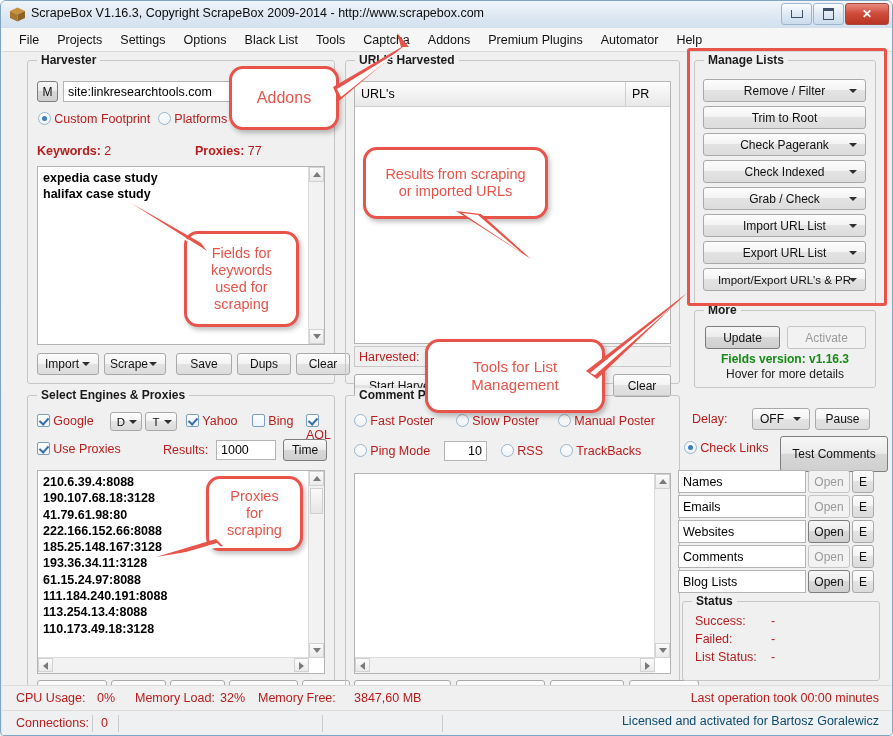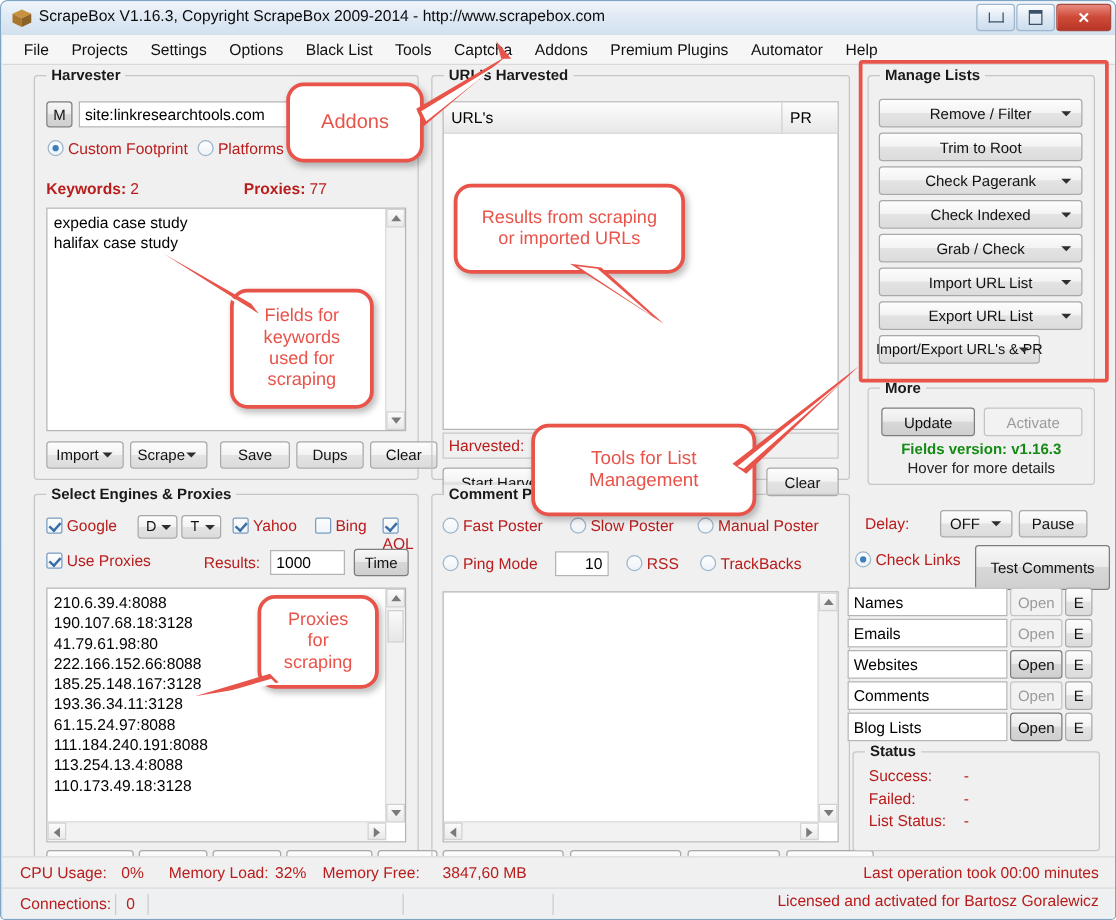--- a/index.html
+++ b/index.html
@@ -84,21 +84,21 @@
   }
   
   .inp{
     box-sizing:border-box;background:#fff;border:1px solid #b4b4b4;
     font-size:12.5px;color:#000;display:flex;align-items:center;padding:0 4px;
   }
   .listbox{
     box-sizing:border-box;background:#fff;border:1px solid #b4b4b4;
     position:absolute;overflow:hidden;
   }
-  .listbox .rows{position:absolute;left:5px;top:3px;line-height:16.3px;font-size:12.5px;}
+  .listbox .rows{position:absolute;left:5px;top:3px;line-height:16.3px;font-size:12.5px;font-weight:bold;}
   
   .vsb{position:absolute;right:0;top:0;width:15px;bottom:0;background:#f2f2f2;border-left:1px solid #dcdcdc;}
   .vsb .ar{position:absolute;left:0;width:15px;height:15px;background:linear-gradient(#fbfbfb,#eaeaea);border:1px solid #d2d2d2;box-sizing:border-box;}
   .vsb .ar.up{top:0;}
   .vsb .ar.dn{bottom:0;}
   .vsb .thumb{position:absolute;left:1px;width:13px;background:linear-gradient(#fafafa,#e6e6e6);border:1px solid #cfcfcf;box-sizing:border-box;}
   .tri{width:0;height:0;margin:4px auto 0;}
   .tri.up{border-left:4px solid transparent;border-right:4px solid transparent;border-bottom:5px solid #7a7a7a;}
   .tri.dn{border-left:4px solid transparent;border-right:4px solid transparent;border-top:5px solid #7a7a7a;}
   .hsb{position:absolute;left:0;right:0;bottom:0;height:15px;background:#f2f2f2;border-top:1px solid #dcdcdc;}
@@ -278,21 +278,21 @@
           <span class="cv"></span>
       </div>
       <div class="btn" style="position:absolute;left:8px;top:153px;width:163px;height:23px;">
         <span>Import URL List</span>
           <span class="cv"></span>
       </div>
       <div class="btn" style="position:absolute;left:8px;top:180px;width:163px;height:23px;">
         <span>Export URL List</span>
           <span class="cv"></span>
       </div>
-      <div class="btn" style="position:absolute;left:8px;top:207px;width:129px;height:23px;font-size:11.5px;">
+      <div class="btn" style="position:absolute;left:8px;top:207px;width:163px;height:23px;font-size:11.5px;">
         <span>Import/Export URL's &amp; PR</span>
           <span class="cv"></span>
       </div>
     </div>
 
     <div class="gb" style="left:692px;top:258px;width:180px;height:76px;">
       <span class="gb-title">More</span>
       <div class="btn dark" style="position:absolute;left:10px;top:15px;width:75px;height:23px;">Update</div>
       <div class="btn disabled" style="position:absolute;left:92px;top:15px;width:79px;height:23px;">Activate</div>
       <div style="position:absolute;left:0;right:0;top:41px;text-align:center;font-weight:bold;font-size:12px;color:#168a16;">Fields version: v1.16.3</div>
@@ -503,21 +503,21 @@
     <span class="lbl" style="position:absolute;left:352px;top:5px;">3847,60 MB</span>
     <span class="lbl" style="position:absolute;right:14px;top:5px;">Last operation took 00:00 minutes</span>
   </div>
   <div class="statusbar sb2">
     <span class="lbl" style="position:absolute;left:14px;top:5px;">Connections:</span>
     <span class="sb-sep" style="left:90px;"></span>
     <span class="lbl" style="position:absolute;left:99px;top:5px;">0</span>
     <span class="sb-sep" style="left:116px;"></span>
     <span class="sb-sep" style="left:320px;"></span>
     <span class="sb-sep" style="left:440px;"></span>
-    <span class="lbl" style="position:absolute;right:14px;top:3px;color:#b91c1c;">Licensed and activated for Bartosz Goralewicz</span>
+    <span class="lbl" style="position:absolute;right:14px;top:3px;color:#0c4a6e;">Licensed and activated for Bartosz Goralewicz</span>
   </div>
 
   <div class="hl-box" style="left:686px;top:47px;width:194px;height:252px;"></div>
 
   <svg class="ptr" style="left:0;top:0;width:893px;height:736px;">
     <polygon points="408,46 396,32 400,46" fill="#e8534a"></polygon>
   </svg>
   <div class="bubble" style="left:228px;top:65px;width:110px;height:64px;font-size:16px;">
     <span>Addons</span>
   </div>

